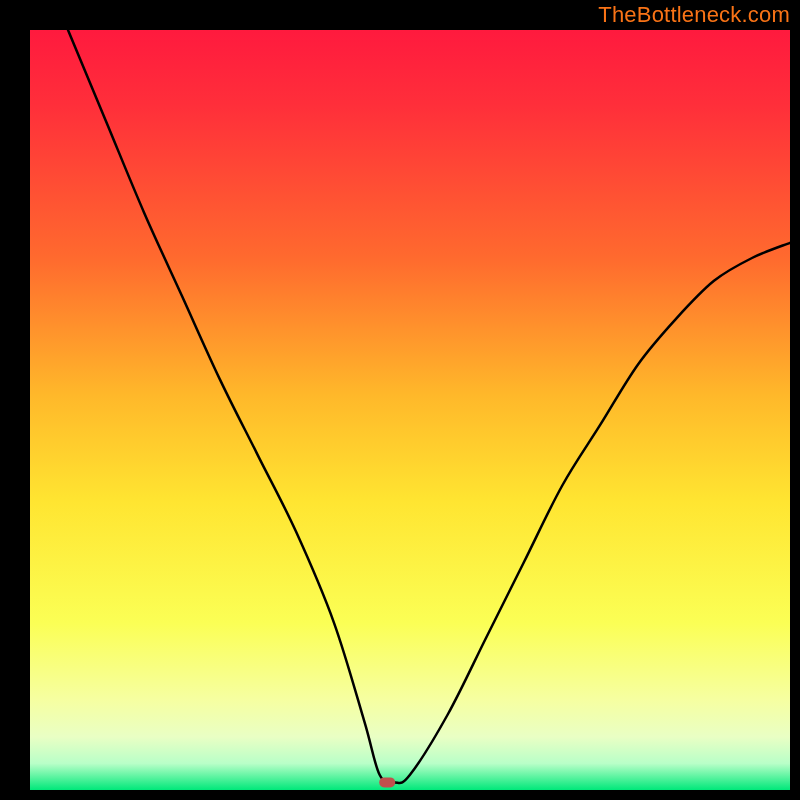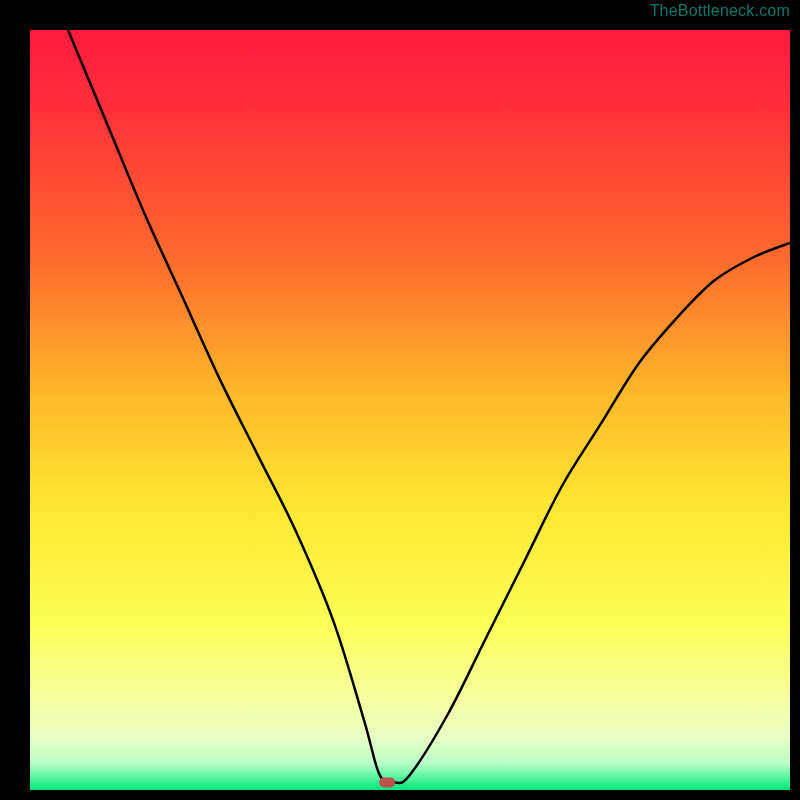--- a/index.html
+++ b/index.html
@@ -14,23 +14,23 @@
   .frame {
     position: relative;
     width: 800px;
     height: 800px;
     background: #000;
   }
   .watermark {
     position: absolute;
     top: 2px;
     right: 10px;
-    font-size: 16px;
+    font-size: 22px;
     font-weight: 500;
-    color: #0f766e;
+    color: #f97316;
     letter-spacing: 0.2px;
     z-index: 5;
     text-align: center;
   }
   svg {
     position: absolute;
     top: 0;
     left: 0;
   }
 </style>

